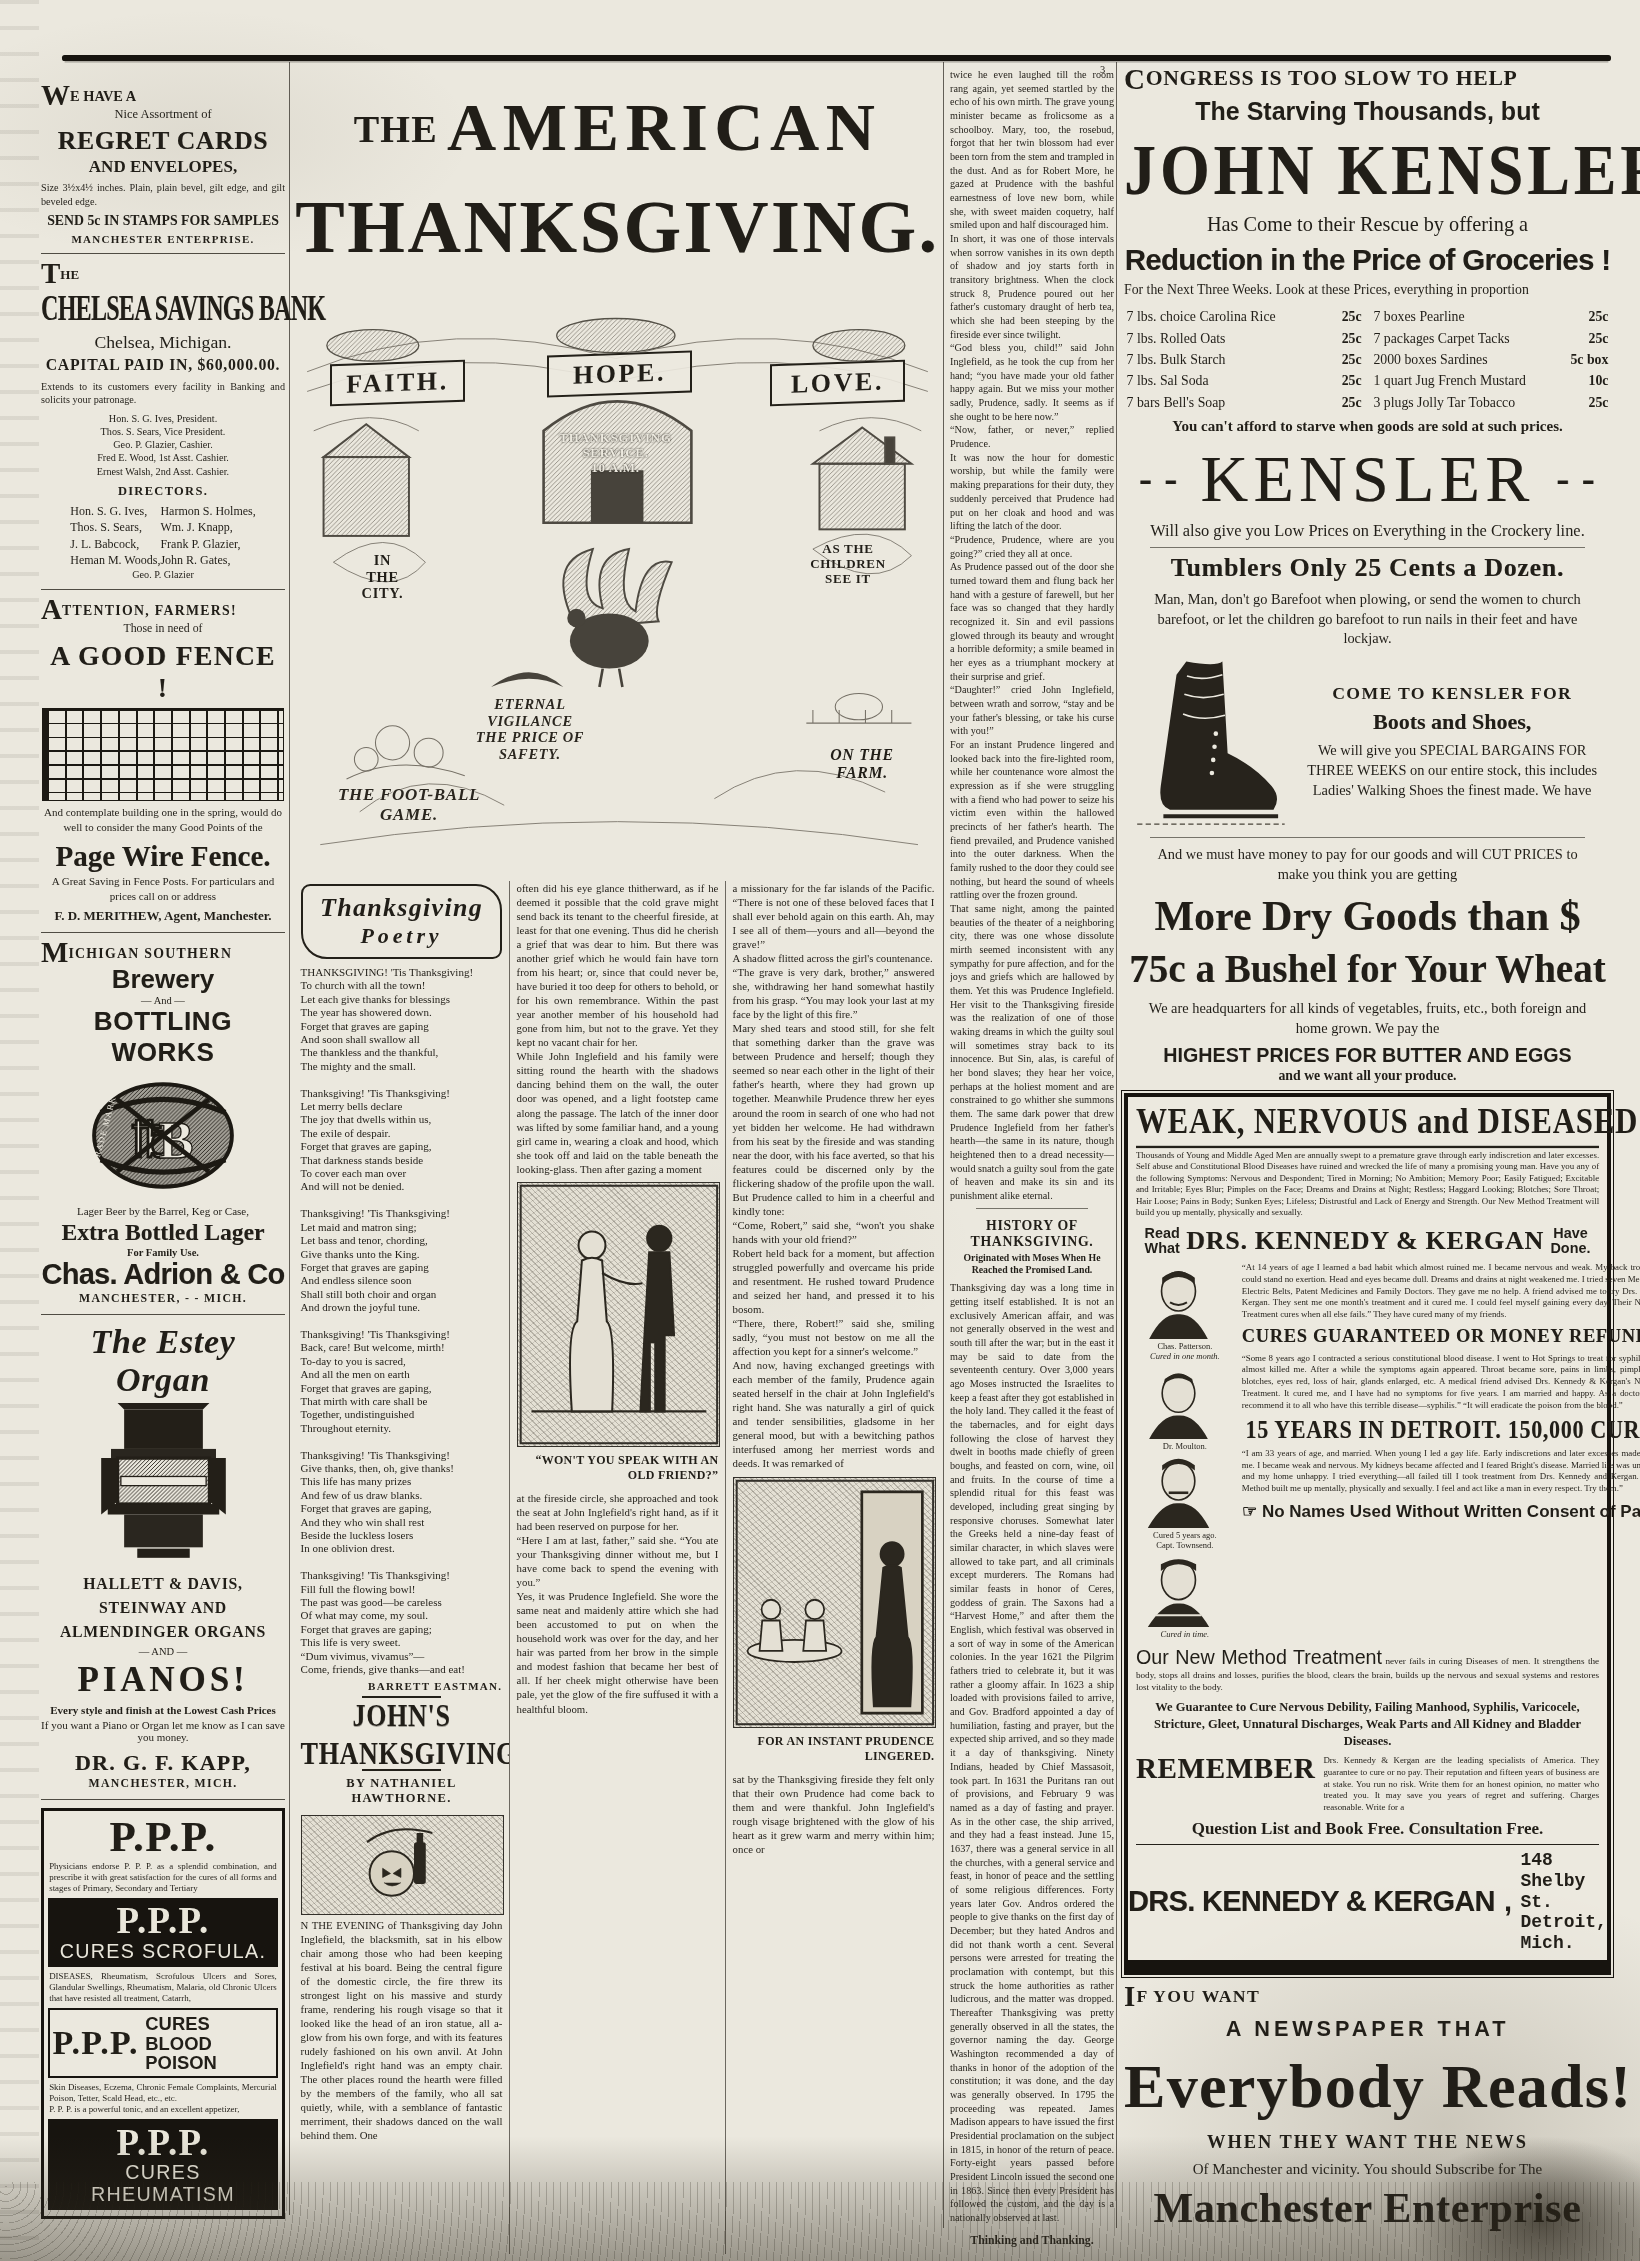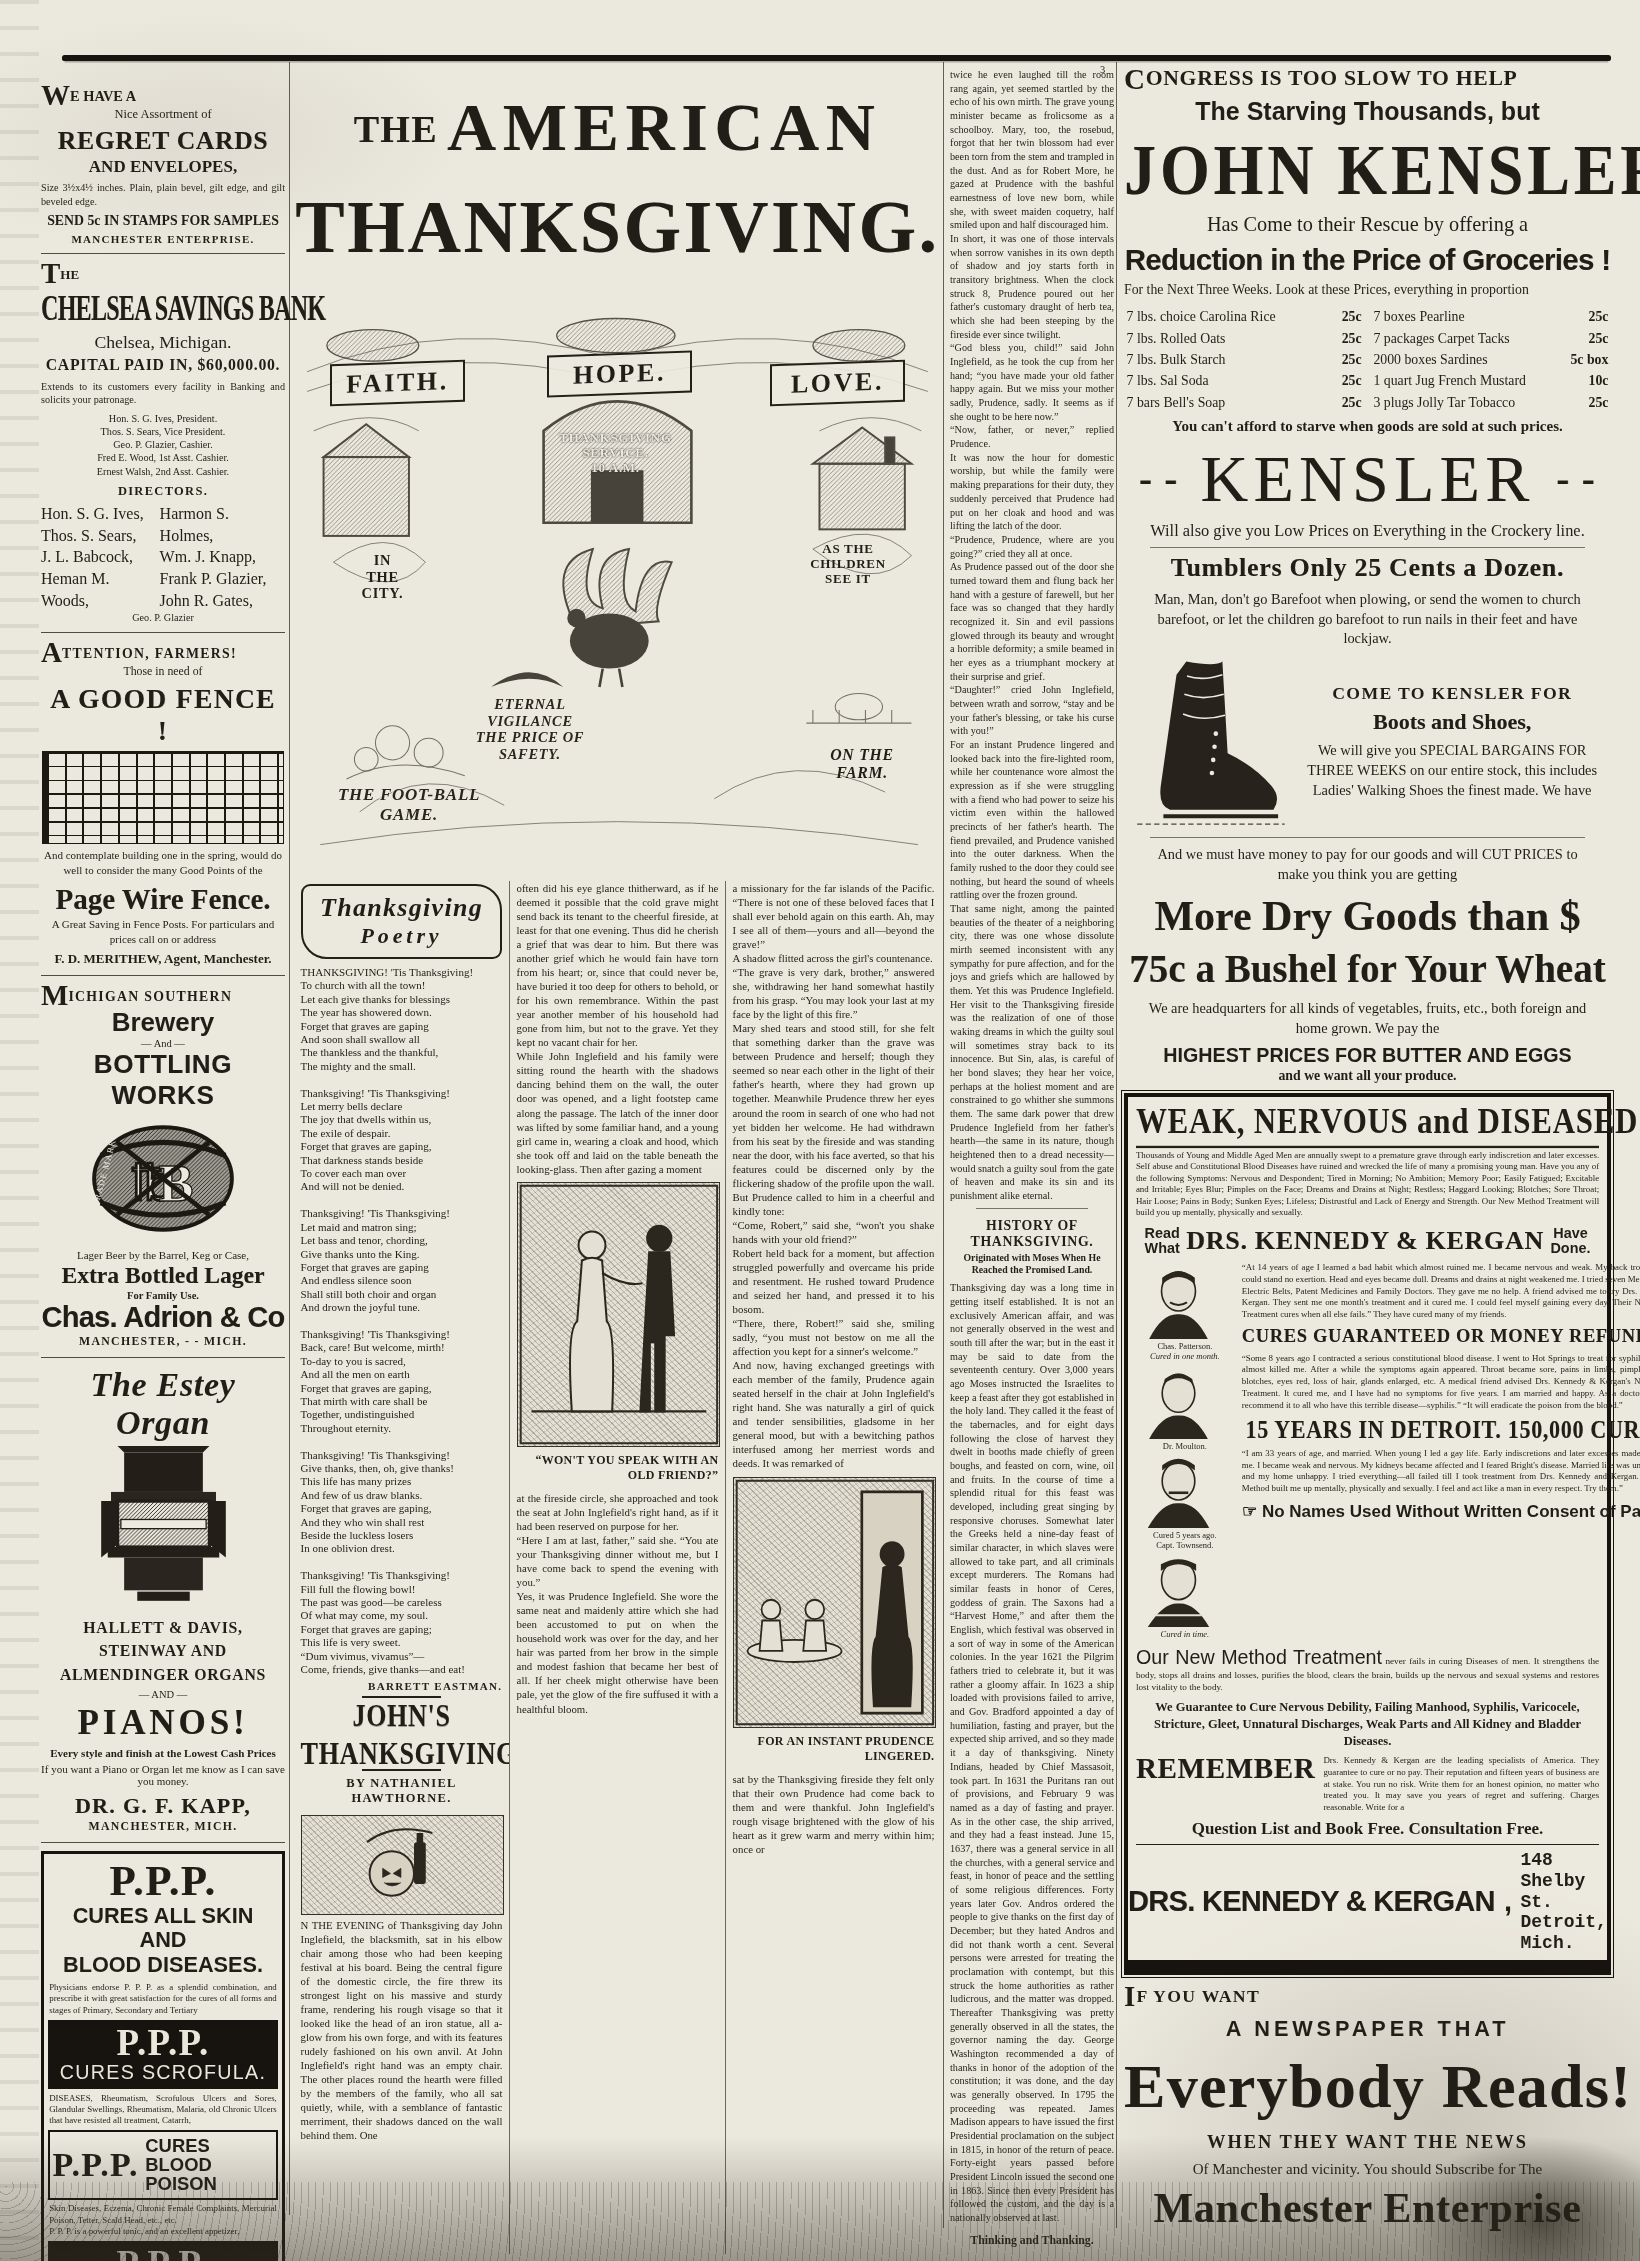--- a/index.html
+++ b/index.html
@@ -33,21 +33,21 @@
   .ds{text-shadow:0.3px 0.3px 0 rgba(30,26,20,.35)}
 
   
   #left{position:absolute;left:41px;top:84px;width:244px;}
   .lead-init{font-size:29px;font-weight:bold;line-height:.8;vertical-align:-3.9px}
   .regret-title{font-size:25.6px;font-weight:bold;letter-spacing:0.7px;margin:3.9px 0 0}
   .regret-sub{font-size:17px;font-weight:bold;margin:1.3px 0 3.9px}
   .bank-title{font-size:24px;font-weight:bold;letter-spacing:-0.7px;transform:scaleY(1.5);transform-origin:top;margin:2.6px 0 17px;white-space:nowrap}
   .bank-city{font-size:17.7px;margin:3.9px 0}
   .bank-cap{font-size:15.8px;font-weight:bold;letter-spacing:0.7px}
-  .two-col{display:flex;justify-content:space-between;font-size:16px;line-height:1.35}
+  .two-col{display:flex;justify-content:center;font-size:12px;line-height:1.35}
   .fence-title{font-size:27.6px;font-weight:bold;letter-spacing:1.3px;margin:3.9px 0}
   .fence{height:91px;border:1.3px solid #1c1913;border-left:5.3px solid #1c1913;margin:3.9px 1.3px;
     background:
      repeating-linear-gradient(90deg,#1c1913 0 2px,transparent 2px 17.7px),
      repeating-linear-gradient(180deg,#1c1913 0 1.6px,transparent 1.6px 13.8px);}
   .pagewire{font-size:29px;font-weight:bold;margin:5.3px 0 1.3px}
   .brew2{font-size:26px;font-weight:bold;font-family:"Liberation Sans",sans-serif}
   .brew3{font-size:26px;font-weight:bold;font-family:"Liberation Sans",sans-serif;letter-spacing:0.7px}
   .lager{font-size:23.6px;font-weight:bold;margin:1.3px 0}
   .adrion{font-size:29px;font-weight:bold;font-family:"Liberation Sans",sans-serif;letter-spacing:-0.7px}
@@ -287,23 +287,20 @@
       <div class="c" style="font-size:11px;font-weight:bold;margin-top:3.9px">Every style and finish at the Lowest Cash Prices</div>
       <div class="c" style="font-size:11px;margin-top:3.9px">If you want a Piano or Organ let me know as I can save you money.</div>
       <div class="c kapp ds" style="margin-top:6.6px">DR. G. F. KAPP,</div>
       <div class="c" style="font-size:11.8px;font-weight:bold;letter-spacing:1.3px">MANCHESTER, MICH.</div>
     </div>
 
     <hr class="hr">
 
     <div class="pppbox">
       <div class="c pppP ds">P.P.P.</div>
-      <div class="c pre pppcure">CURES ALL SKIN
-AND
-BLOOD DISEASES.</div>
       <div class="j ppptxt">Physicians endorse P. P. P. as a splendid combination, and prescribe it with great satisfaction for the cures of all forms and stages of Primary, Secondary and Tertiary</div>
       <div class="pppblk c">
         <div class="pppP">P.P.P.</div>
         <div class="pppcure">CURES SCROFULA.</div>
       </div>
       <div class="j ppptxt">DISEASES, Rheumatism, Scrofulous Ulcers and Sores, Glandular Swellings, Rheumatism, Malaria, old Chronic Ulcers that have resisted all treatment, Catarrh,</div>
       <div class="pppfr ppprow">
         <div class="pppP">P.P.P.</div>
         <div class="pre pppcure" style="font-weight:bold">CURES
 BLOOD POISON</div>

